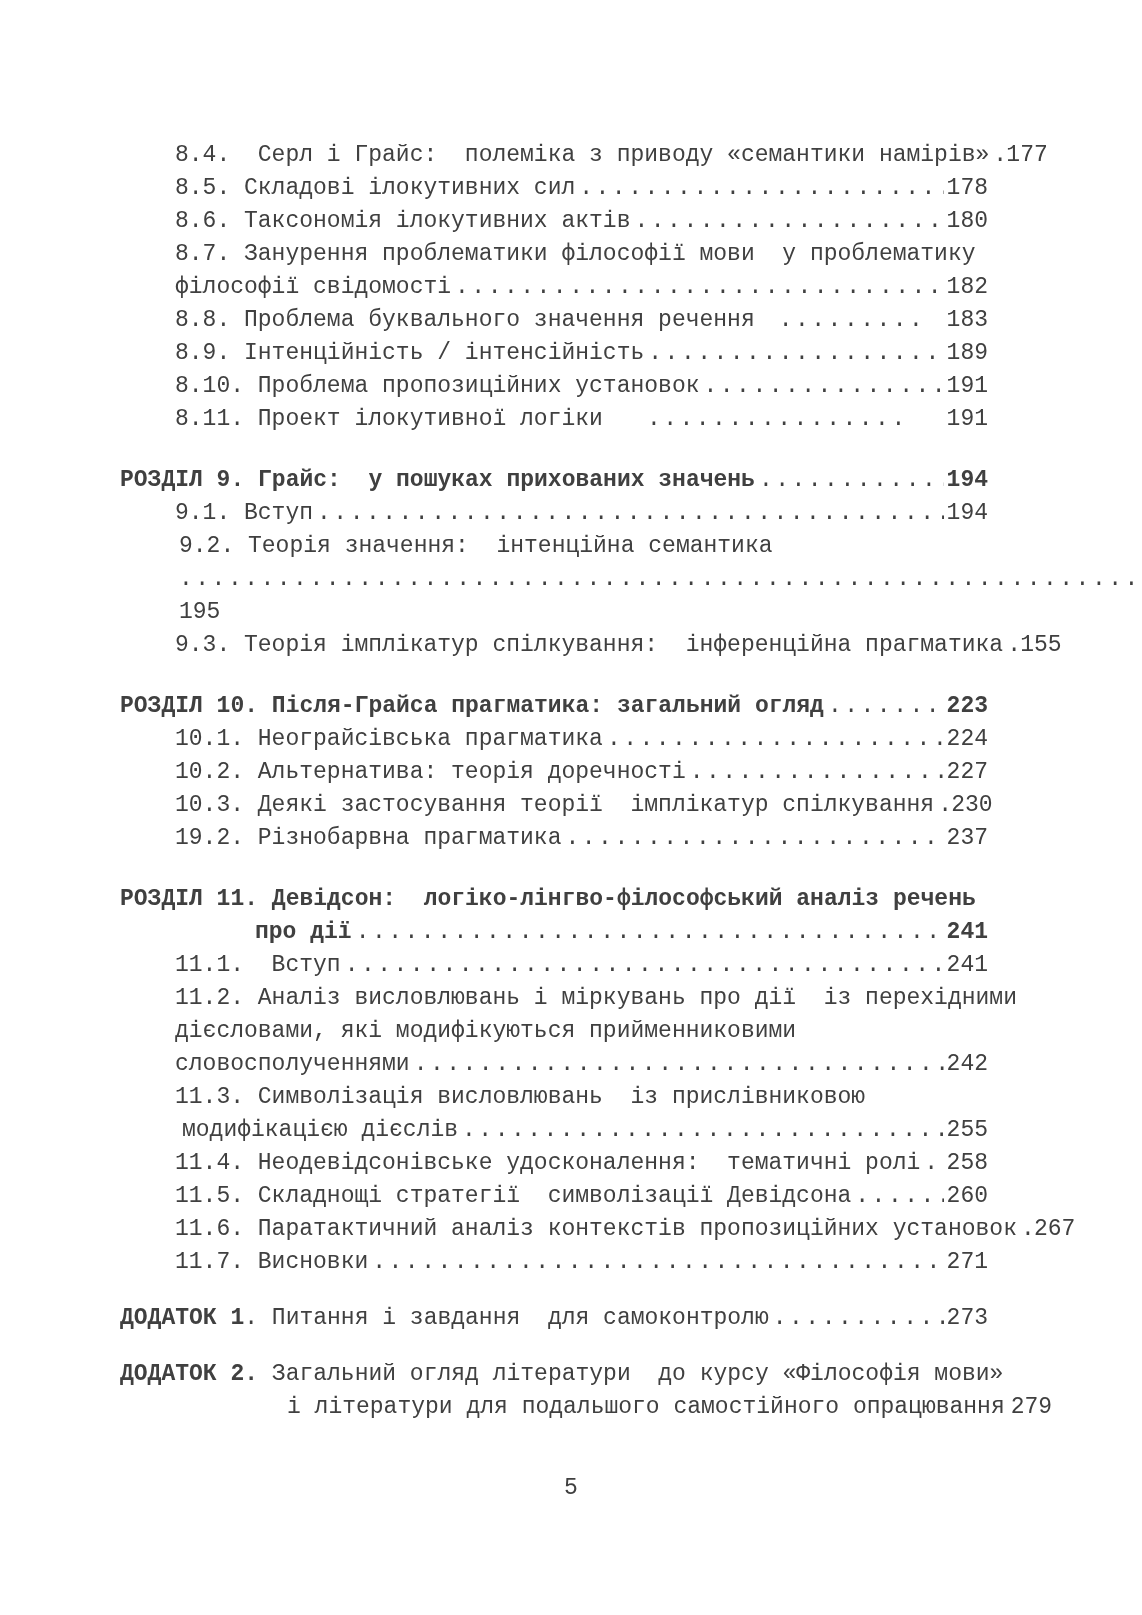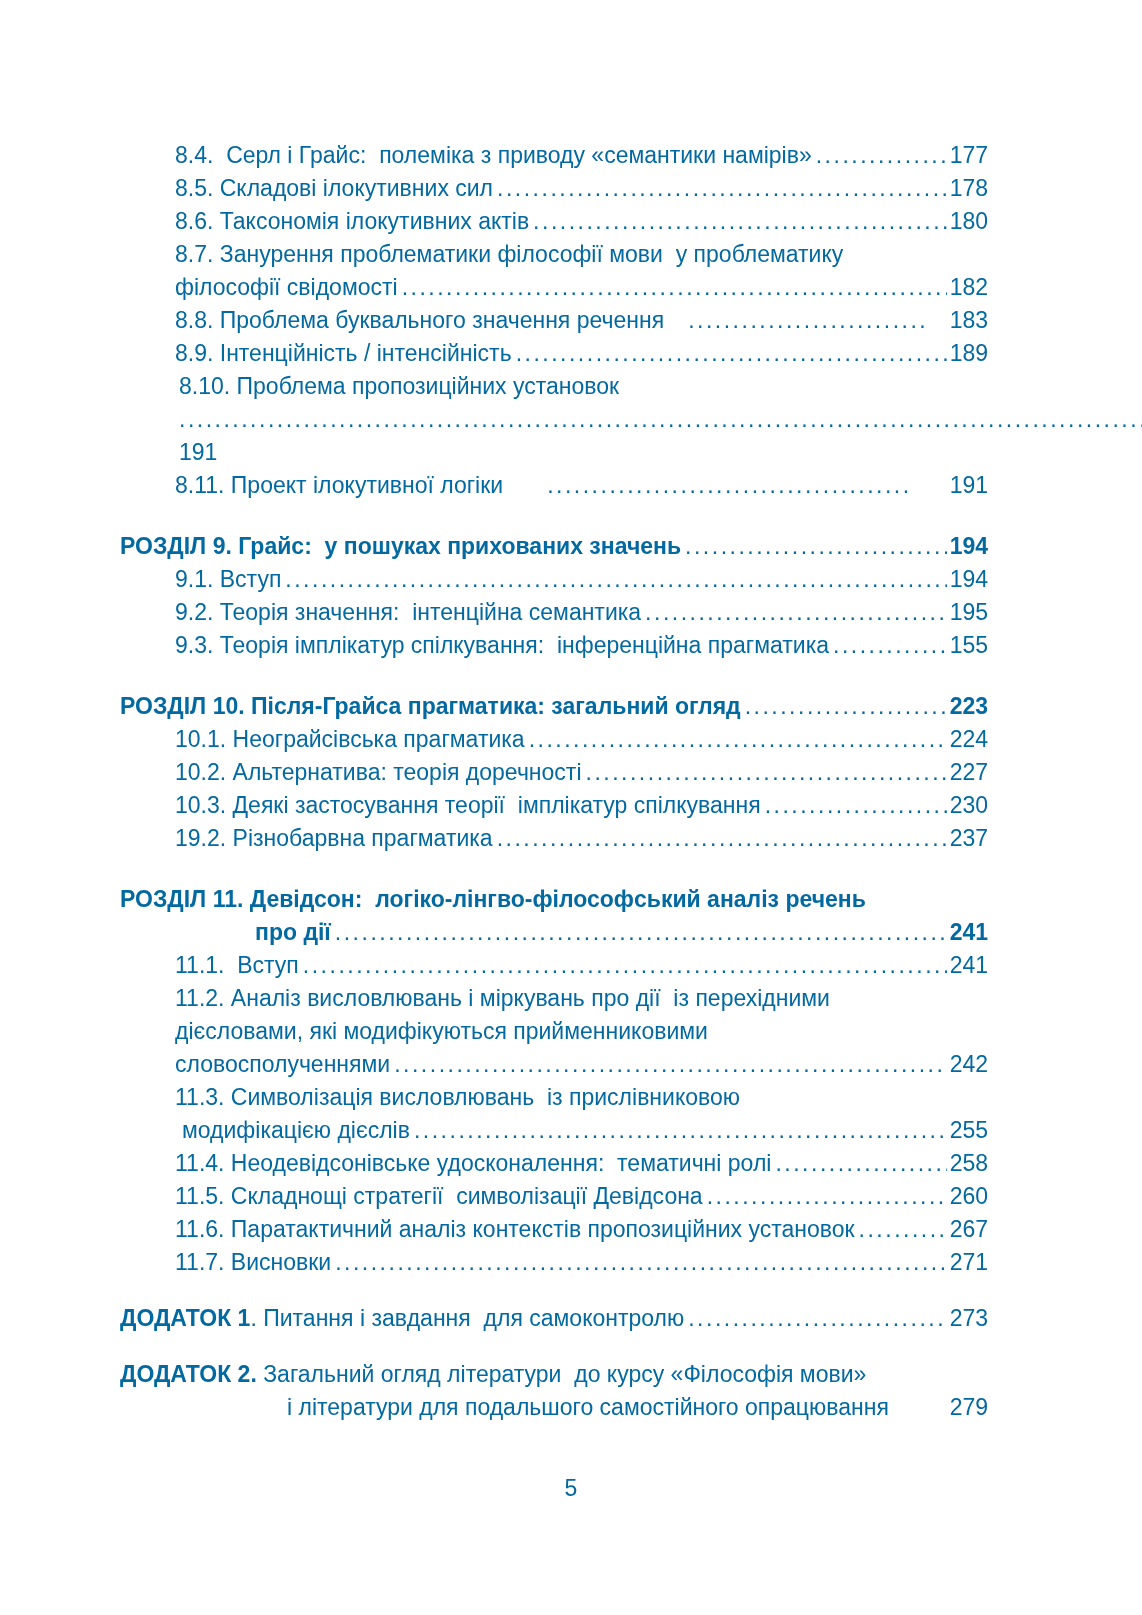--- a/index.html
+++ b/index.html
@@ -5,22 +5,22 @@
   html, body {
     margin: 0;
     padding: 0;
     background: #ffffff;
   }
   .doc-page {
     position: relative;
     width: 1142px;
     height: 1615px;
     background: #ffffff;
-    color: #0369a1;
-    font-family: Liberation Sans, sans-serif;
+    color: #404040;
+    font-family: Liberation Mono, monospace;
     font-size: 23px;
     line-height: 33px;
     overflow: hidden;
   }
   .toc-content {
     position: absolute;
     left: 120px;
     top: 139px;
     width: 868px;
   }
@@ -112,21 +112,21 @@
         </div>
       </div>
       <div class="entry sub">
         <div class="line" style="padding-left: 55px;">
           <span class="txt">8.9. Інтенційність / інтенсійність</span>
           <span class="leader"></span>
           <span class="pnum">189</span>
         </div>
       </div>
       <div class="entry sub">
-        <div class="line" style="padding-left: 55px; flex-direction: column;">
+        <div class="line" style="padding-left: 55px;">
           <span class="txt">8.10. Проблема пропозиційних установок</span>
           <span class="leader"></span>
           <span class="pnum">191</span>
         </div>
       </div>
       <div class="entry sub">
         <div class="line" style="padding-left: 55px; gap: 40px;">
           <span class="txt">8.11. Проект ілокутивної логіки</span>
           <span class="leader"></span>
           <span class="pnum">191</span>
@@ -140,21 +140,21 @@
         </div>
       </div>
       <div class="entry sub">
         <div class="line" style="padding-left: 55px;">
           <span class="txt">9.1. Вступ</span>
           <span class="leader"></span>
           <span class="pnum">194</span>
         </div>
       </div>
       <div class="entry sub">
-        <div class="line" style="padding-left: 55px;">
+        <div class="line" style="padding-left: 55px; flex-direction: column;">
           <span class="txt">9.2. Теорія значення:  інтенційна семантика</span>
           <span class="leader"></span>
           <span class="pnum">195</span>
         </div>
       </div>
       <div class="entry sub">
         <div class="line" style="padding-left: 55px;">
           <span class="txt">9.3. Теорія імплікатур спілкування:  інференційна прагматика</span>
           <span class="leader"></span>
           <span class="pnum">155</span>

